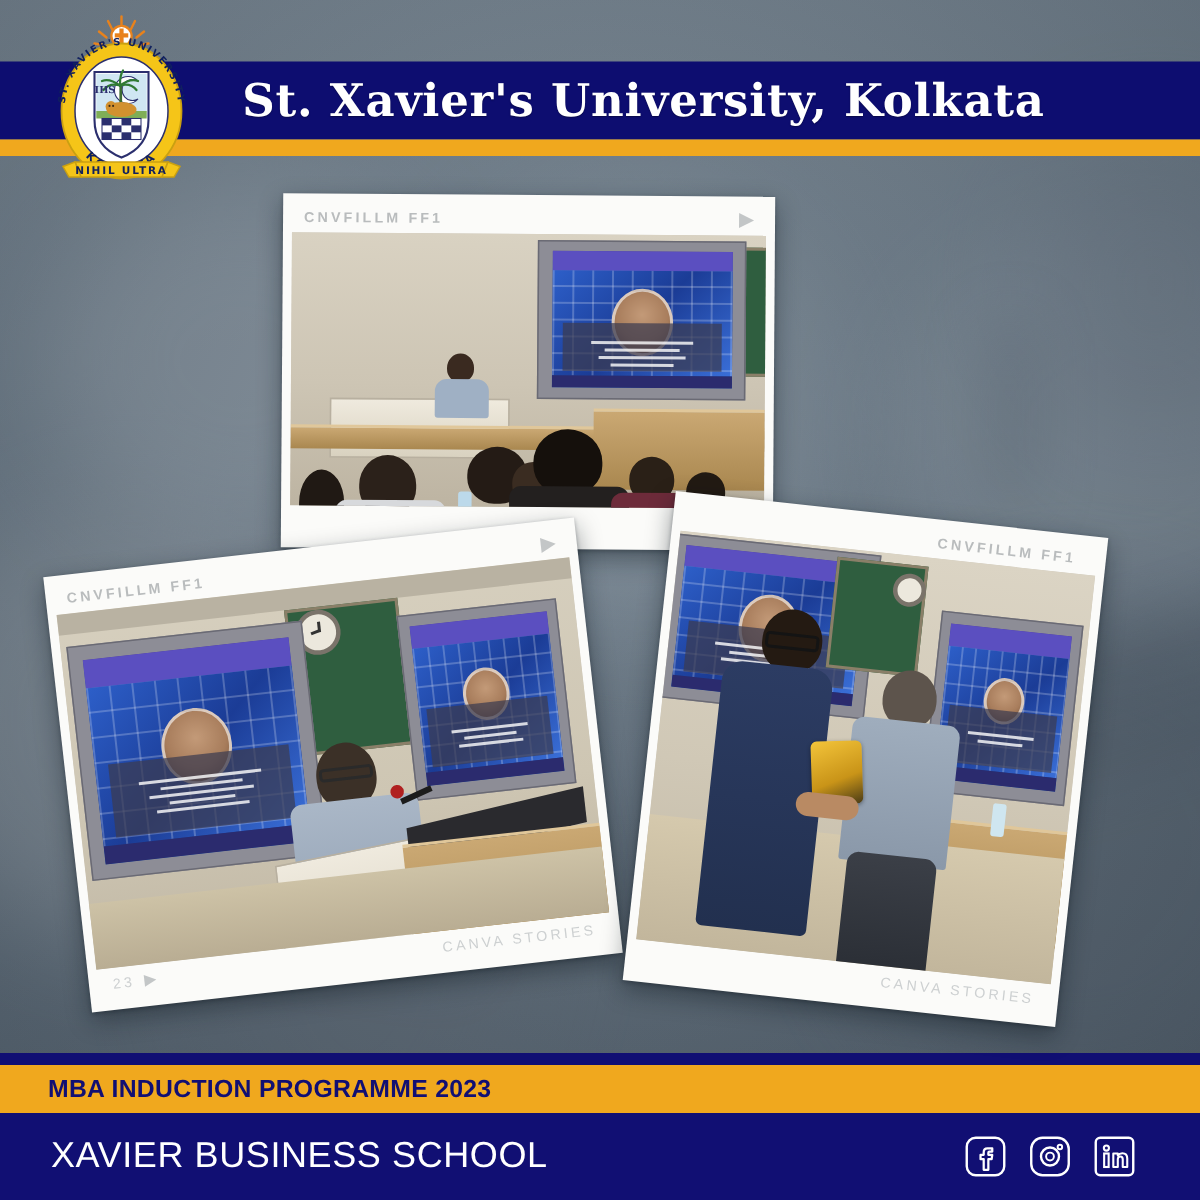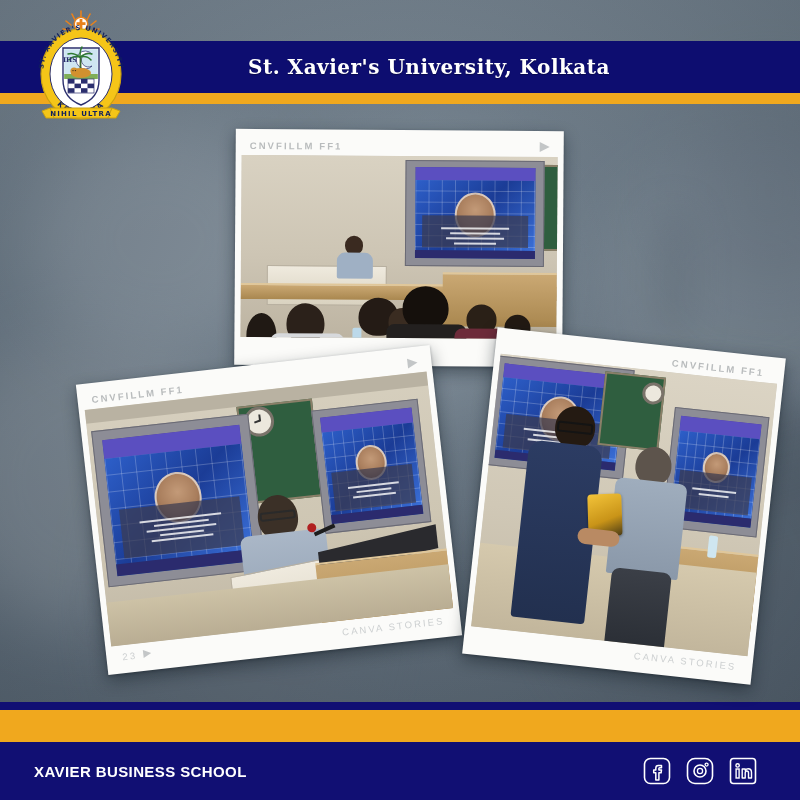--- a/index.html
+++ b/index.html
@@ -59,36 +59,36 @@
   .header-gold {
     position: absolute; left: 0; top: 93px; width: 800px; height: 11px;
     background: #f0a81e;
   }
   .header-title {
     position: absolute; left: 0; top: 41px; width: 800px; height: 52px;
     display: flex; align-items: center; justify-content: center;
     color: #ffffff;
     font-family: "DejaVu Serif", serif;
     font-weight: 700;
-    font-size: 20px;
+    font-size: 30px;
     letter-spacing: .5px;
     padding-left: 58px;
     white-space: nowrap;
     text-shadow: 0 1px 1px rgba(0,0,0,.35);
   }
 
   
   .crest {
     position: absolute; left: 30px; top: 8px;
     width: 102px; height: 118px;
   }
   .crest svg { display: block; width: 102px; height: 118px; }
 
   
-  .collage { position: absolute; inset: 0; margin-left: 47px; }
+  .collage { position: absolute; inset: 0; }
 
   .polaroid {
     position: absolute;
     background: #fbfbf9;
     box-shadow: 0 6px 16px rgba(10,18,26,.42), 0 1px 3px rgba(10,18,26,.3);
     padding: 6px;
     display: flex; flex-direction: column;
   }
   .polaroid .cap-top {
     height: 20px; flex: none;
@@ -198,21 +198,21 @@
     color: #110f73; font-weight: 800; font-size: 16.5px;
     letter-spacing: .2px; white-space: nowrap;
     margin-left: auto; padding-right: 12px;
     font-family: "Liberation Sans", sans-serif;
   }
   .footer-bottom {
     position: absolute; left: 0; top: 742px; width: 800px; height: 58px;
     display: flex; align-items: center; padding: 0 34px;
   }
   .school-name {
-    color: #ffffff; font-weight: 700; font-size: 15px;
+    color: #ffffff; font-weight: 400; font-size: 24px;
     letter-spacing: .4px; white-space: nowrap;
     font-family: "Liberation Sans", sans-serif;
   }
   .socials { margin-left: auto; display: flex; gap: 13px; padding-right: 8px; }
   .socials svg { display: block; }
 
   .sr { position:absolute; width:1px; height:1px; overflow:hidden; clip:rect(0 0 0 0); }
 </style>
 </head>
 <body>
@@ -501,20 +501,21 @@
         <span class="cap-txt dim"></span>
         <span class="cap-txt dim">CANVA STORIES</span>
       </div>
     </div>
 
   </div>
 
   <div class="footer-navy"></div>
   <div class="footer-gold"></div>
   <div class="footer-gold-inner">
+    <span class="f-left">MBA INDUCTION PROGRAMME 2023</span>
   </div>
 
   <div class="footer-bottom">
     <span class="school-name">XAVIER BUSINESS SCHOOL</span>
     <span class="socials">
       <a href="#" aria-label="Facebook">
         <svg width="30" height="30" viewBox="0 0 30 30">
           <rect x="2.5" y="2.5" width="25" height="25" rx="6" fill="none" stroke="#ffffff" stroke-width="1.6"></rect>
           <path d="M18.4 9.6h-2.1c-1.5 0-2.5 1-2.5 2.6v1.7h-2.1v2.9h2.1v7.1h3.1v-7.1h2.2l.4-2.9h-2.6v-1.4c0-.5.2-.8.8-.8h1.8V9.6z" fill="none" stroke="#ffffff" stroke-width="1.5" stroke-linejoin="round"></path>
         </svg>

